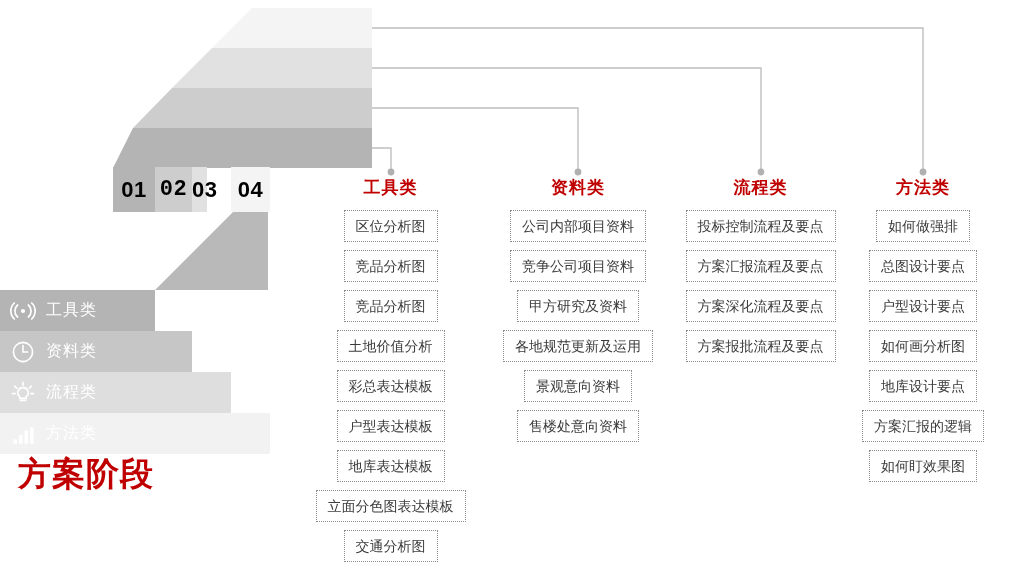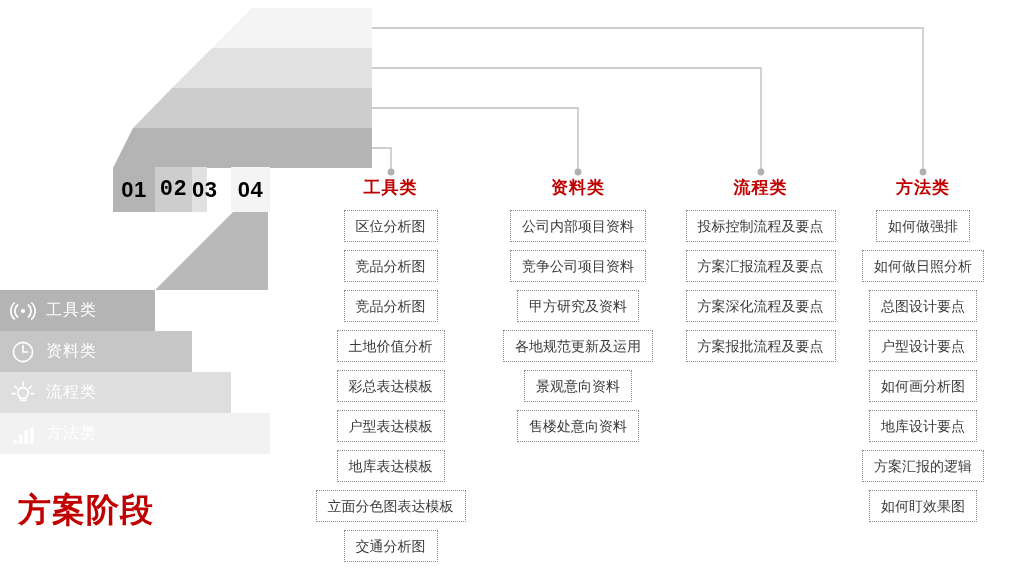--- a/index.html
+++ b/index.html
@@ -59,21 +59,20 @@
 
   .main-title {
     position: absolute;
     left: 18px;
     top: 452px;
     font-size: 33px;
     font-weight: bold;
     color: #c00000;
     letter-spacing: 1px;
     white-space: nowrap;
-    margin-top: 36px;
   }
 
   
   #connectors {
     position: absolute;
     left: 0; top: 0;
     width: 1024px; height: 576px;
     pointer-events: none;
   }
 
@@ -234,21 +233,20 @@
           <div class="chip">投标控制流程及要点</div>
           <div class="chip">方案汇报流程及要点</div>
           <div class="chip">方案深化流程及要点</div>
           <div class="chip">方案报批流程及要点</div>
         </div>
       </div>
       <div class="column" style="left: 853px; width: 140px;">
         <div class="col-head">方法类</div>
         <div class="col-items">
           <div class="chip">如何做强排</div>
-          <div class="chip">如何做日照分析</div>
           <div class="chip">总图设计要点</div>
           <div class="chip">户型设计要点</div>
           <div class="chip">如何画分析图</div>
           <div class="chip">地库设计要点</div>
           <div class="chip">方案汇报的逻辑</div>
           <div class="chip">如何盯效果图</div>
         </div>
       </div>
     </div>
 

